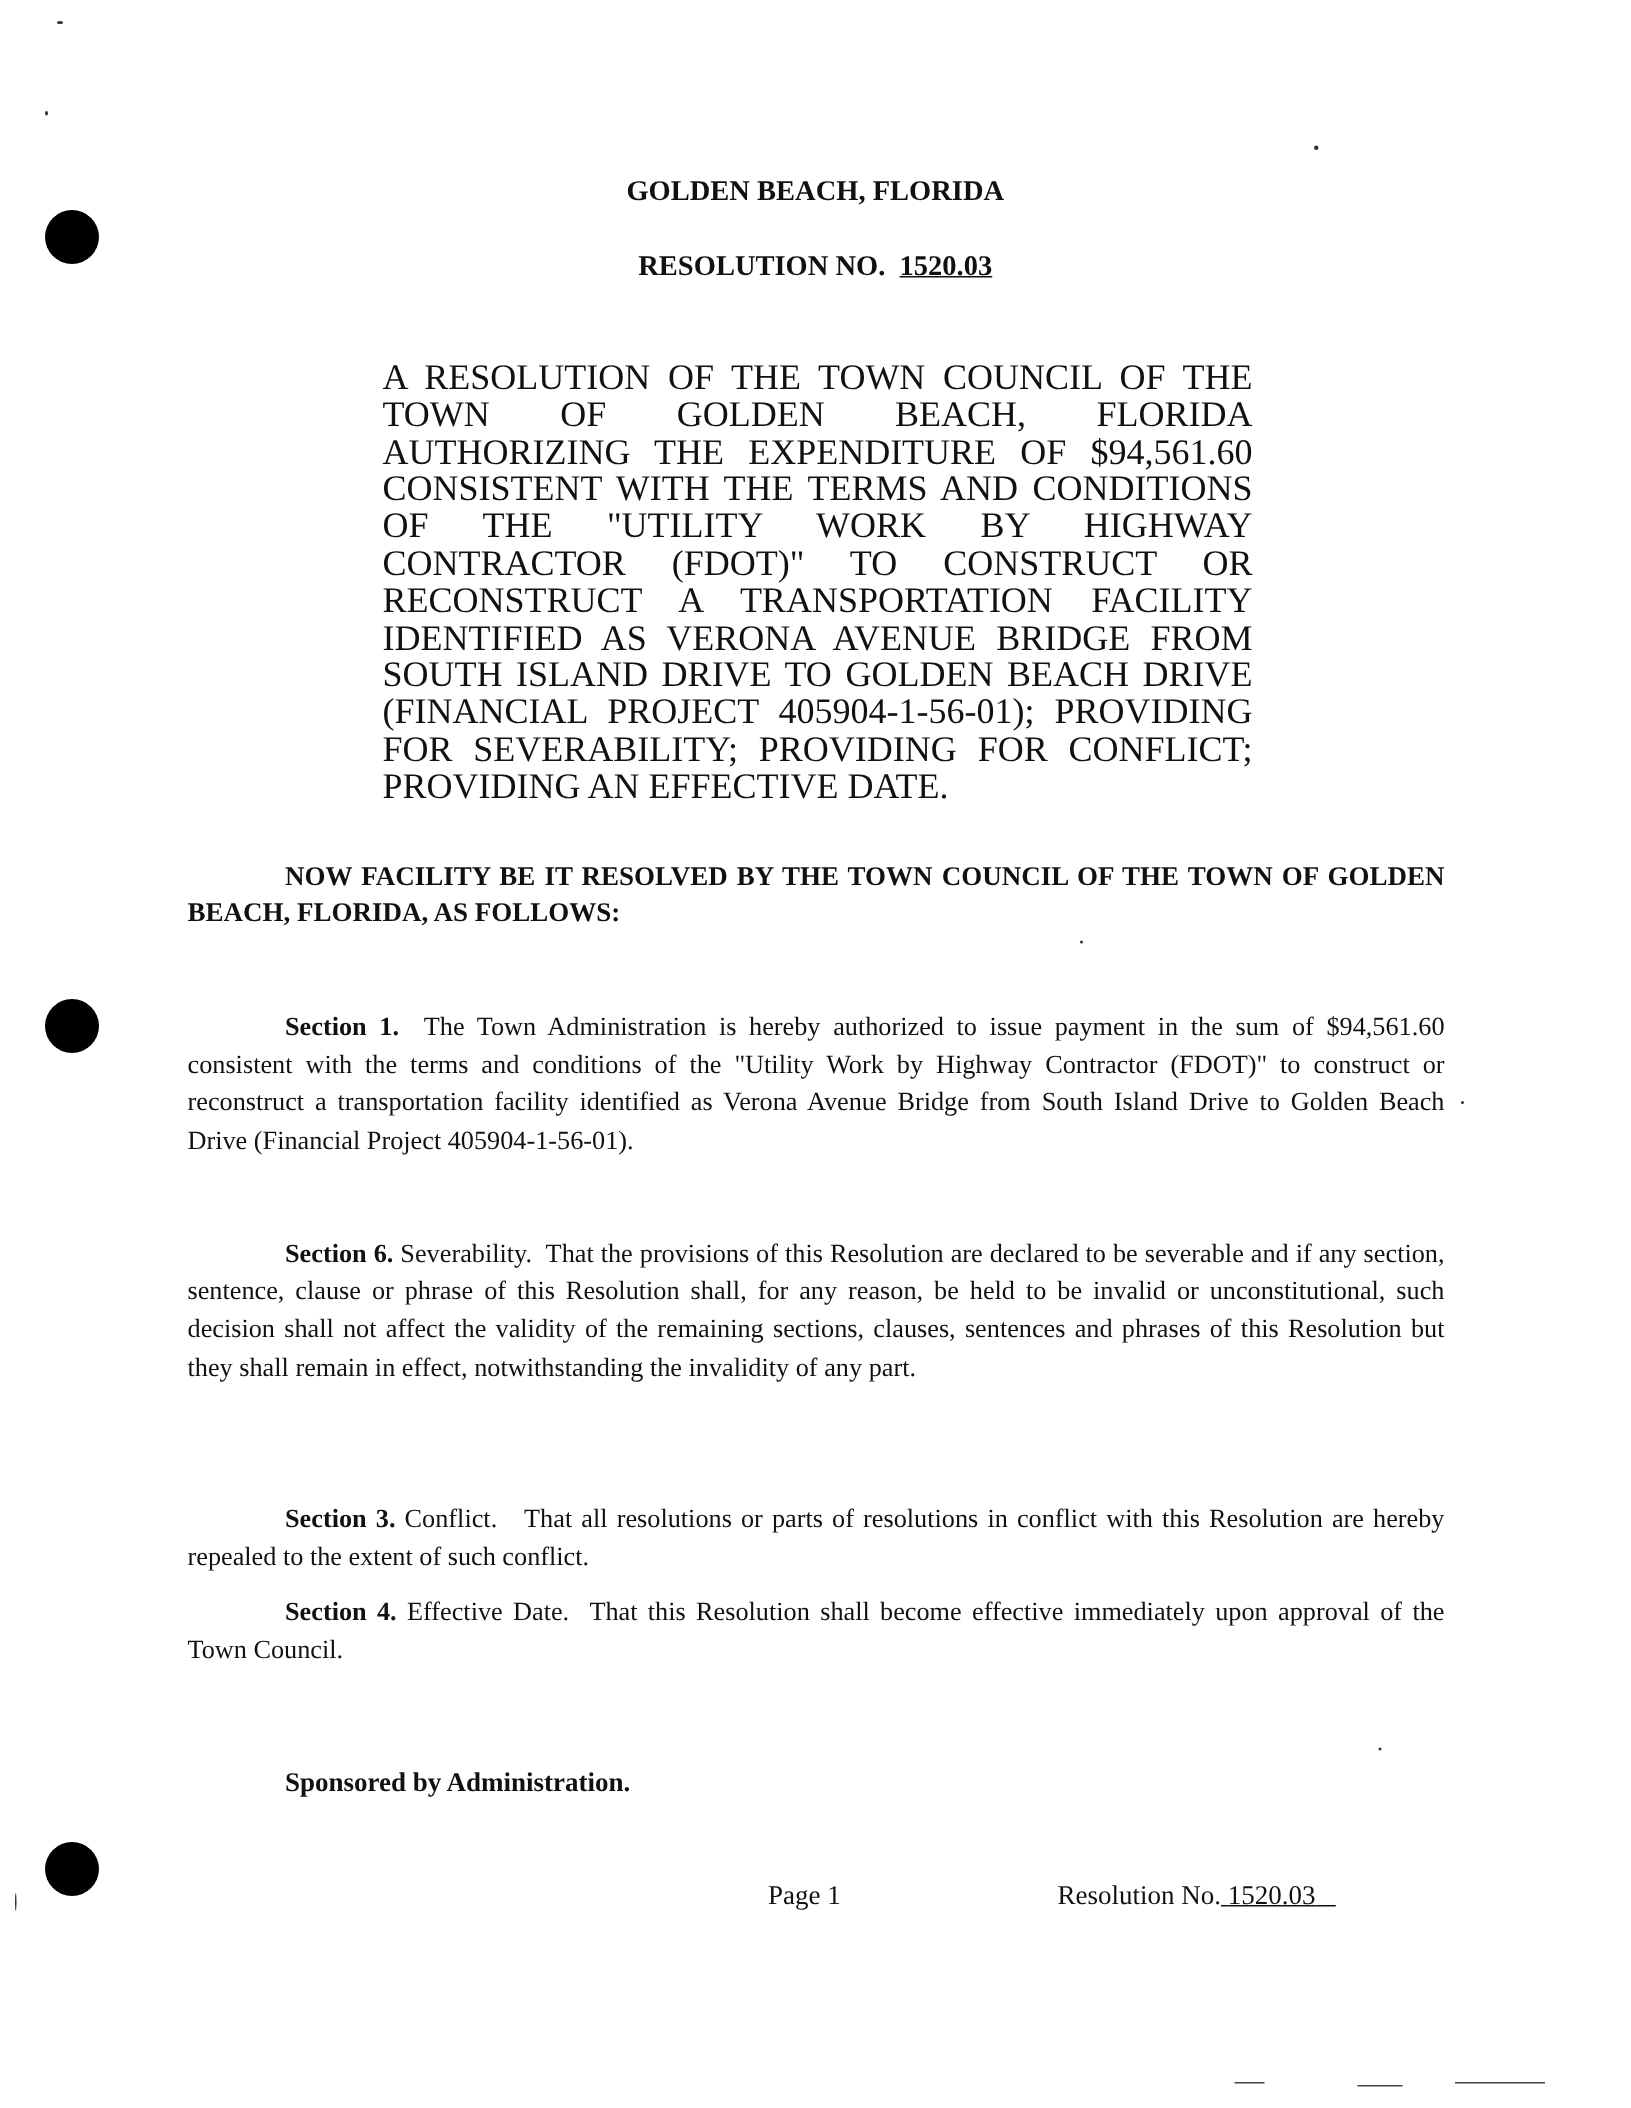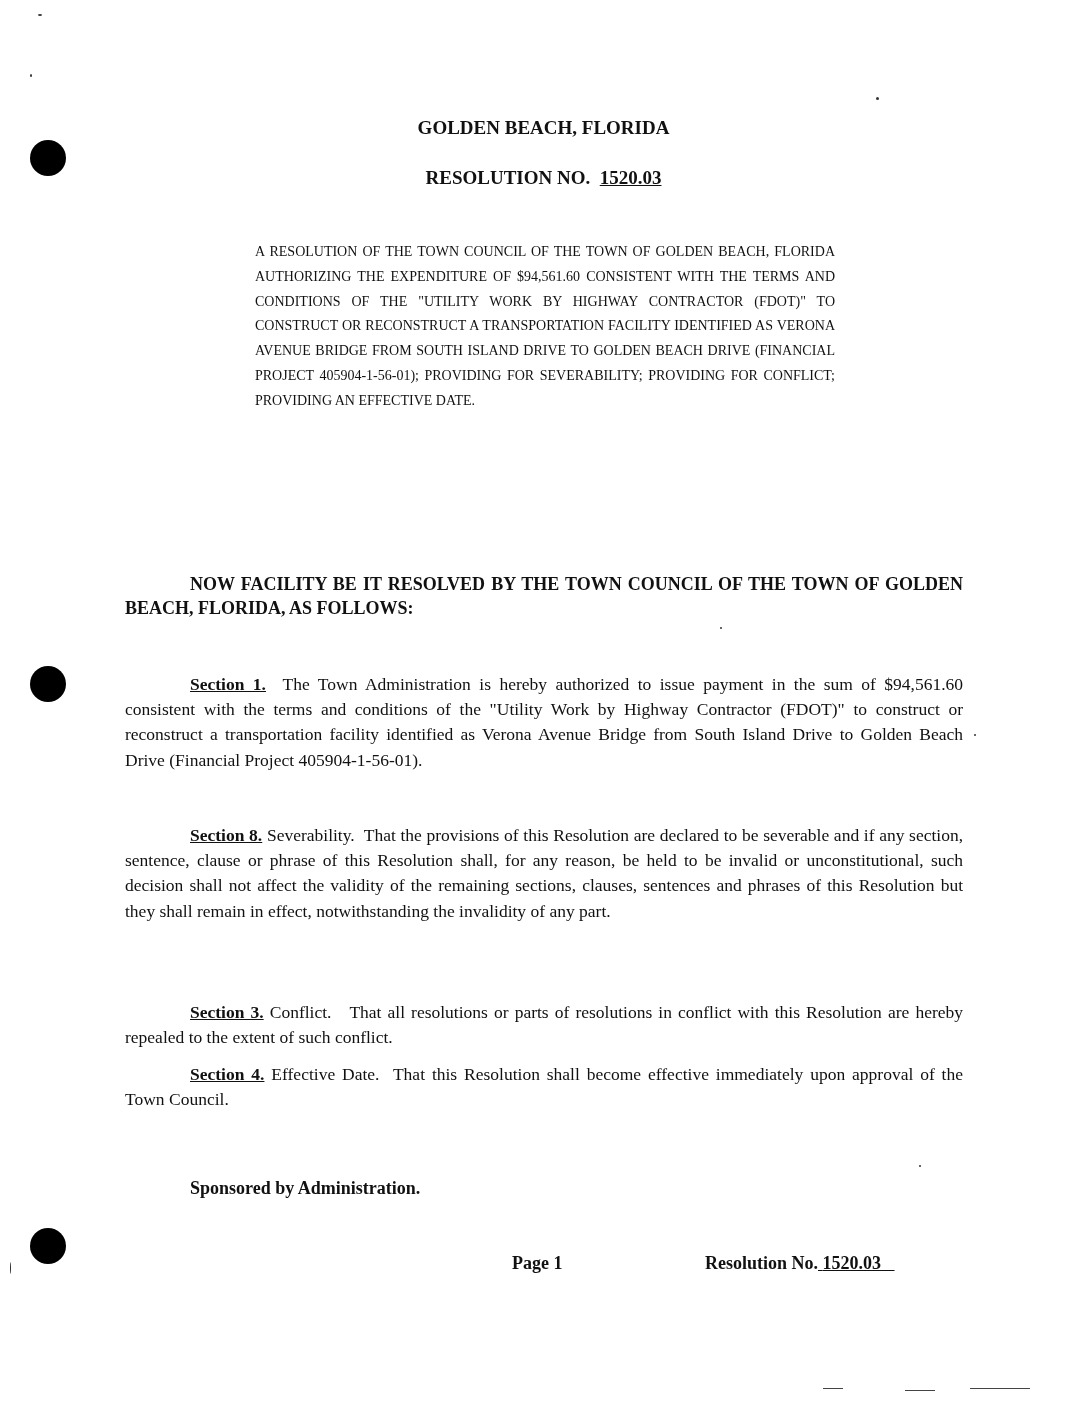--- a/index.html
+++ b/index.html
@@ -3,29 +3,29 @@
 <meta charset="utf-8">
 <style>
   html, body { margin:0; padding:0; }
   body { width:1087px; height:1405px; background:#ffffff; position:relative; overflow:hidden;
          font-family:"Liberation Serif", serif; color:#111; }
   .hole { position:absolute; width:36px; height:36px; border-radius:50%; background:#000; left:30px; }
   .speck { position:absolute; background:#333; border-radius:50%; }
   .abs { position:absolute; }
   .title { font-weight:bold; font-size:19px; text-align:center; left:0; width:1087px; }
   .u { text-decoration:underline; }
-  .abstract { left:255px; top:240px; width:580px; font-size:14px; line-height:24.8px; text-align:justify;
+  .abstract { left:255px; top:240px; width:580px; font-size:24px; line-height:24.8px; text-align:justify;
               text-transform:uppercase; text-align-last:left; }
   .resolved { left:125px; top:572px; width:838px; font-weight:bold; font-size:18px; line-height:24px;
               text-indent:65px; text-align:justify; }
   .para { left:125px; width:838px; font-size:17.5px; line-height:25.2px; text-indent:65px; text-align:justify; }
-  .sec-label { text-decoration:underline; font-weight:bold; }
+  .sec-label { font-weight:bold; }
   .sec-sub { }
   .sponsor { left:190px; top:1178px; font-weight:bold; font-size:18px; }
-  .footer { top:1253px; font-weight:bold; font-size:18px; }
+  .footer { top:1253px; font-weight:normal; font-size:18px; }
   .dash { position:absolute; height:1px; background:#444; }
 </style>
 </head>
 <body>
 
 <div class="hole" style="top:140px;"></div>
 <div class="hole" style="top:666px;"></div>
 <div class="hole" style="top:1228px;"></div>
 <div class="speck" style="left:38px;top:14px;width:4px;height:2px;"></div>
 <div class="speck" style="left:30px;top:74px;width:2px;height:3px;"></div>
@@ -49,21 +49,21 @@
 <div class="abs abstract">A RESOLUTION OF THE TOWN COUNCIL OF THE TOWN OF GOLDEN BEACH, FLORIDA AUTHORIZING THE EXPENDITURE OF $94,561.60 CONSISTENT WITH THE TERMS AND CONDITIONS OF THE "UTILITY WORK BY HIGHWAY CONTRACTOR (FDOT)" TO CONSTRUCT OR RECONSTRUCT A TRANSPORTATION FACILITY IDENTIFIED AS VERONA AVENUE BRIDGE FROM SOUTH ISLAND DRIVE TO GOLDEN BEACH DRIVE (FINANCIAL PROJECT 405904-1-56-01); PROVIDING FOR SEVERABILITY; PROVIDING FOR CONFLICT; PROVIDING AN EFFECTIVE DATE.</div>
 
 <div class="abs resolved">NOW FACILITY BE IT RESOLVED BY THE TOWN COUNCIL OF THE TOWN OF GOLDEN BEACH, FLORIDA, AS FOLLOWS:</div>
 
 <div class="abs para" style="top:672px;">
   <span class="sec-label">Section 1.</span>&nbsp;
   <span>The Town Administration is hereby authorized to issue payment in the sum of $94,561.60 consistent with the terms and conditions of the "Utility Work by Highway Contractor (FDOT)" to construct or reconstruct a transportation facility identified as Verona Avenue Bridge from South Island Drive to Golden Beach Drive (Financial Project 405904-1-56-01).</span>
 </div>
 
 <div class="abs para" style="top:823px;">
-  <span class="sec-label">Section 8.</span>
+  <span class="sec-label">Section 6.</span>
   <span class="sec-sub">Severability.</span>&nbsp;
   <span>That the provisions of this Resolution are declared to be severable and if any section, sentence, clause or phrase of this Resolution shall, for any reason, be held to be invalid or unconstitutional, such decision shall not affect the validity of the remaining sections, clauses, sentences and phrases of this Resolution but they shall remain in effect, notwithstanding the invalidity of any part.</span>
 </div>
 
 <div class="abs para" style="top:1000px;">
   <span class="sec-label">Section 3.</span>
   <span class="sec-sub">Conflict.</span>&nbsp;&nbsp;
   <span>That all resolutions or parts of resolutions in conflict with this Resolution are hereby repealed to the extent of such conflict.</span>
 </div>
 

